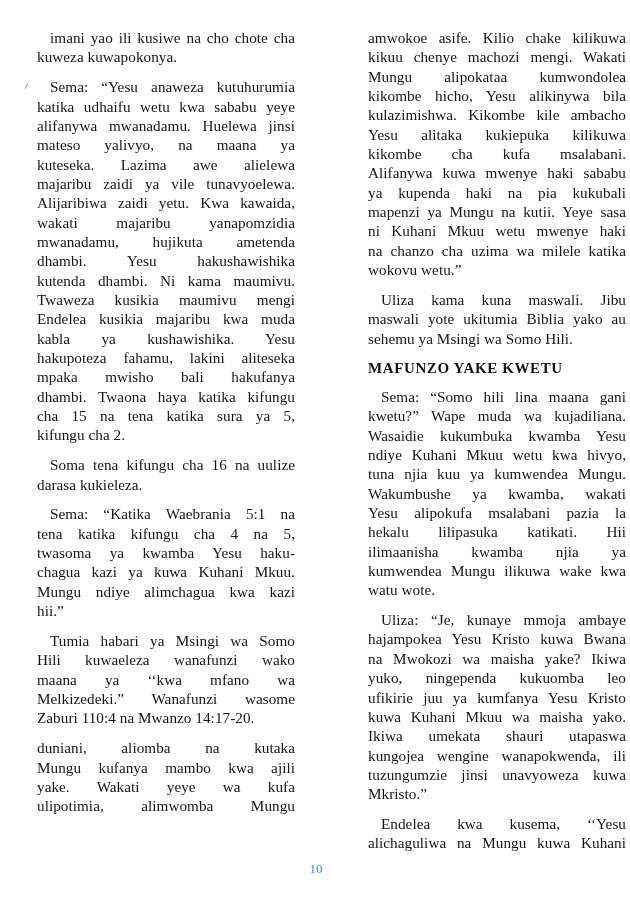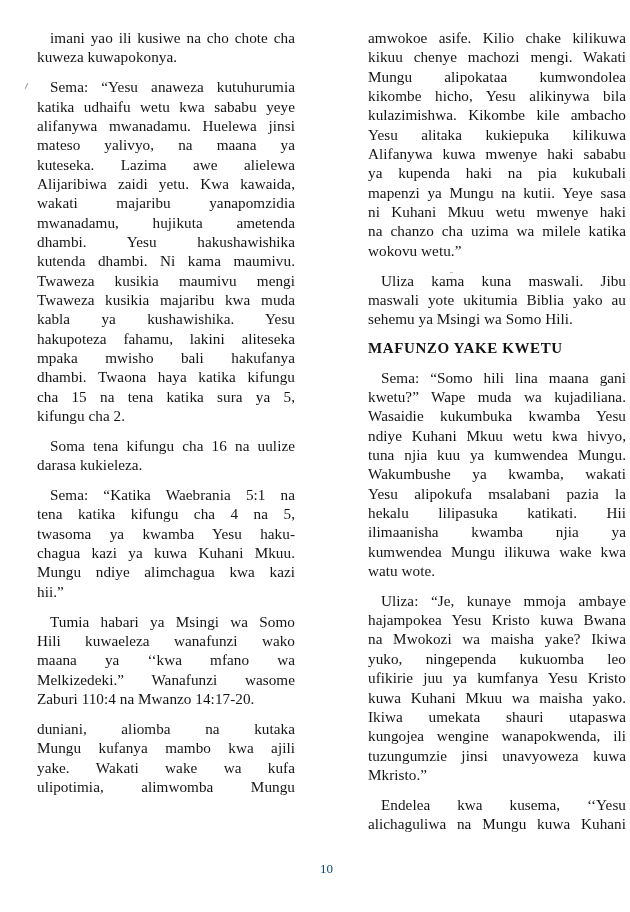--- a/index.html
+++ b/index.html
@@ -52,25 +52,25 @@
     }
     .line.last {
       text-align-last: left;
     }
     .line.first-indent {
       padding-left: 13px;
     }
     .page-number {
       position: absolute;
       top: 861px;
-      left: 320px;
+      left: 304px;
       width: 24px;
-      text-align: left;
+      text-align: center;
       font-size: 13px;
-      color: #0c4a6e;
+      color: #3b82f6;
     }
     .stray-mark {
       position: absolute;
       left: 26px;
       top: 83px;
       width: 1px;
       height: 6px;
       background: #9a9a9a;
       transform: rotate(25deg);
     }
@@ -94,27 +94,28 @@
       <div class="para">
         <span class="line first-indent">imani yao ili kusiwe na cho chote cha</span>
         <span class="line last">kuweza kuwapokonya.</span>
       </div>
       <div class="para">
         <span class="line first-indent">Sema: “Yesu anaweza kutuhurumia</span>
         <span class="line">katika udhaifu wetu kwa sababu yeye</span>
         <span class="line">alifanywa mwanadamu. Huelewa jinsi</span>
         <span class="line">mateso yalivyo, na maana ya</span>
         <span class="line">kuteseka. Lazima awe alielewa</span>
+        <span class="line">majaribu zaidi ya vile tunavyoelewa.</span>
         <span class="line">Alijaribiwa zaidi yetu. Kwa kawaida,</span>
         <span class="line">wakati majaribu yanapomzidia</span>
         <span class="line">mwanadamu, hujikuta ametenda</span>
         <span class="line">dhambi. Yesu hakushawishika</span>
         <span class="line">kutenda dhambi. Ni kama maumivu.</span>
         <span class="line">Twaweza kusikia maumivu mengi</span>
-        <span class="line">Twaweza kusikia majaribu kwa muda</span>
+        <span class="line">Endelea kusikia majaribu kwa muda</span>
         <span class="line">kabla ya kushawishika. Yesu</span>
         <span class="line">hakupoteza fahamu, lakini aliteseka</span>
         <span class="line">mpaka mwisho bali hakufanya</span>
         <span class="line">dhambi. Twaona haya katika kifungu</span>
         <span class="line">cha 15 na tena katika sura ya 5,</span>
         <span class="line last">kifungu cha 2.</span>
       </div>
       <div class="para">
         <span class="line first-indent">Soma tena kifungu cha 16 na uulize</span>
         <span class="line last">darasa kukieleza.</span>
@@ -130,32 +131,33 @@
       <div class="para">
         <span class="line first-indent">Tumia habari ya Msingi wa Somo</span>
         <span class="line">Hili kuwaeleza wanafunzi wako</span>
         <span class="line">maana ya ‘‘kwa mfano wa</span>
         <span class="line">Melkizedeki.” Wanafunzi wasome</span>
         <span class="line last">Zaburi 110:4 na Mwanzo 14:17-20.</span>
       </div>
       <div class="para">
         <span class="line">duniani, aliomba na kutaka</span>
         <span class="line">Mungu kufanya mambo kwa ajili</span>
-        <span class="line">yake. Wakati wake wa kufa</span>
+        <span class="line">yake. Wakati yeye wa kufa</span>
         <span class="line">ulipotimia, alimwomba Mungu</span>
       </div>
     </div>
   <div class="column col-right" id="col-right">
       <div class="para">
         <span class="line">amwokoe asife. Kilio chake kilikuwa</span>
         <span class="line">kikuu chenye machozi mengi. Wakati</span>
         <span class="line">Mungu alipokataa kumwondolea</span>
         <span class="line">kikombe hicho, Yesu alikinywa bila</span>
         <span class="line">kulazimishwa. Kikombe kile ambacho</span>
         <span class="line">Yesu alitaka kukiepuka kilikuwa</span>
+        <span class="line">kikombe cha kufa msalabani.</span>
         <span class="line">Alifanywa kuwa mwenye haki sababu</span>
         <span class="line">ya kupenda haki na pia kukubali</span>
         <span class="line">mapenzi ya Mungu na kutii. Yeye sasa</span>
         <span class="line">ni Kuhani Mkuu wetu mwenye haki</span>
         <span class="line">na chanzo cha uzima wa milele katika</span>
         <span class="line last">wokovu wetu.”</span>
       </div>
       <div class="para">
         <span class="line first-indent">Uliza kama kuna maswali. Jibu</span>
         <span class="line">maswali yote ukitumia Biblia yako au</span>

